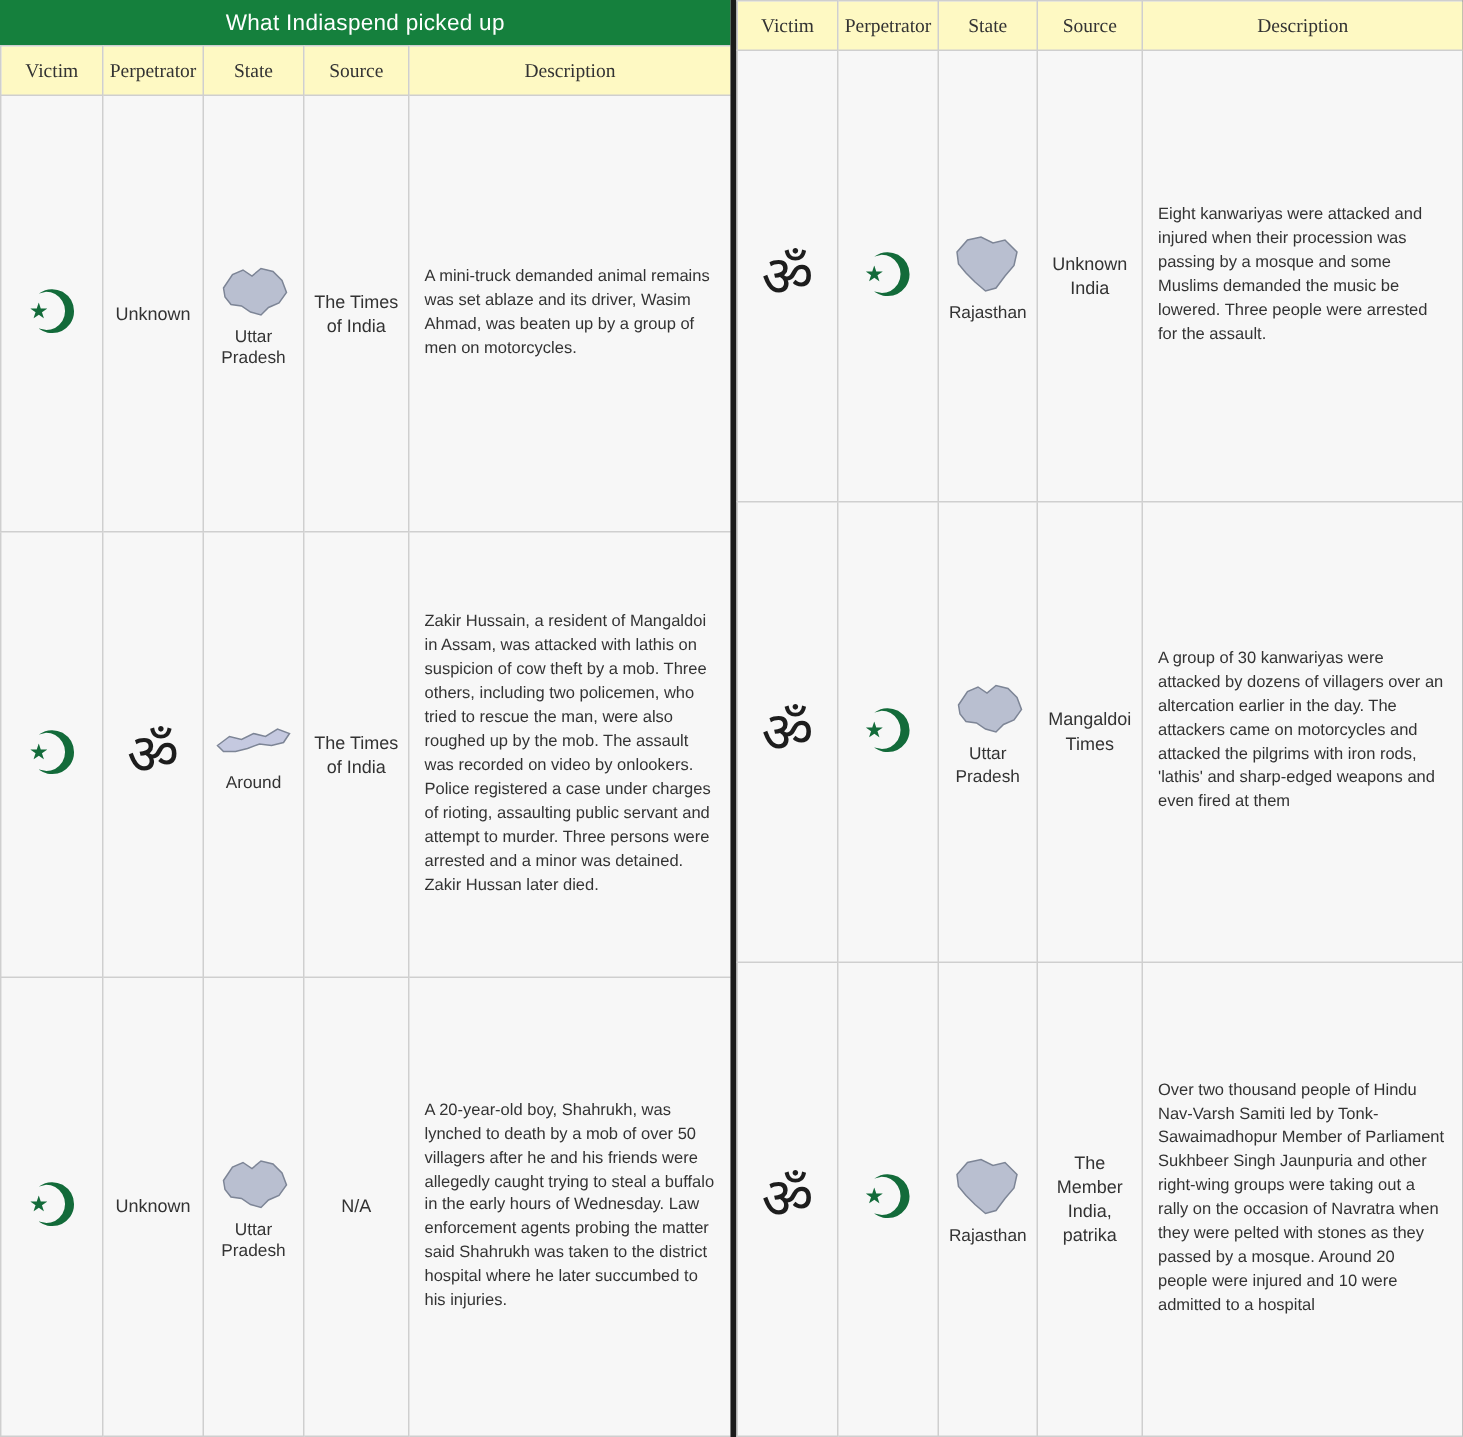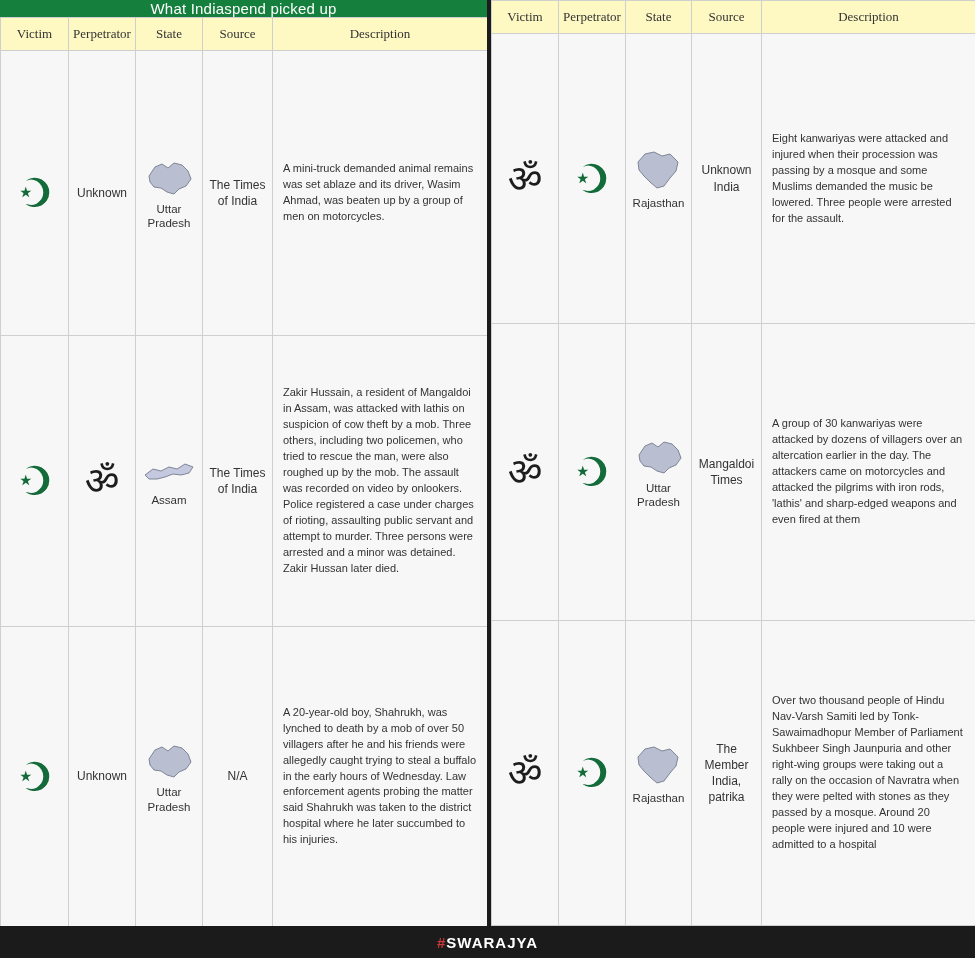--- a/index.html
+++ b/index.html
@@ -193,21 +193,21 @@
             <td class="cell-icon">
               <span class="glyph-om">ॐ</span>
             </td>
             <td class="cell-icon">
               <div class="state-wrap">
                 <span>
                   <svg class="map" width="56" height="36" viewBox="0 0 56 36" aria-hidden="true">
                     <path d="M4 20 L12 14 L20 16 L28 12 L36 14 L44 9 L52 12 L48 18 L40 20 L32 19 L24 22 L16 24 L8 24 Z" fill="#c5c9e0" stroke="#7d8596" stroke-width="1"></path>
                   </svg>
                 </span>
-                <span class="state-label">Assam</span>
+                <span class="state-label">Around</span>
               </div>
             </td>
             <td class="cell-text">The Times of India</td>
             <td class="cell-desc">Zakir Hussain, a resident of Mangaldoi in Assam, was attacked with lathis on suspicion of cow theft by a mob. Three others, including two policemen, who tried to rescue the man, were also roughed up by the mob. The assault was recorded on video by onlookers. Police registered a case under charges of rioting, assaulting public servant and attempt to murder. Three persons were arrested and a minor was detained. Zakir Hussan later died.</td>
           </tr>
 
           <tr style="height:300px;">
             <td class="cell-icon">
               <span class="glyph-crescent">☪</span>
             </td>
@@ -310,19 +310,14 @@
             </td>
             <td class="cell-text">The Member India, patrika</td>
             <td class="cell-desc">Over two thousand people of Hindu Nav-Varsh Samiti led by Tonk-Sawaimadhopur Member of Parliament Sukhbeer Singh Jaunpuria and other right-wing groups were taking out a rally on the occasion of Navratra when they were pelted with stones as they passed by a mosque. Around 20 people were injured and 10 were admitted to a hospital</td>
           </tr>
         </tbody>
       </table>
     </div>
 
   </div>
 
-  <div class="footer">
-    <div class="footer-mark">
-      <span class="hash">#</span><span>SWARAJYA</span>
-    </div>
-  </div>
 
 </div>
 
 </body></html>

